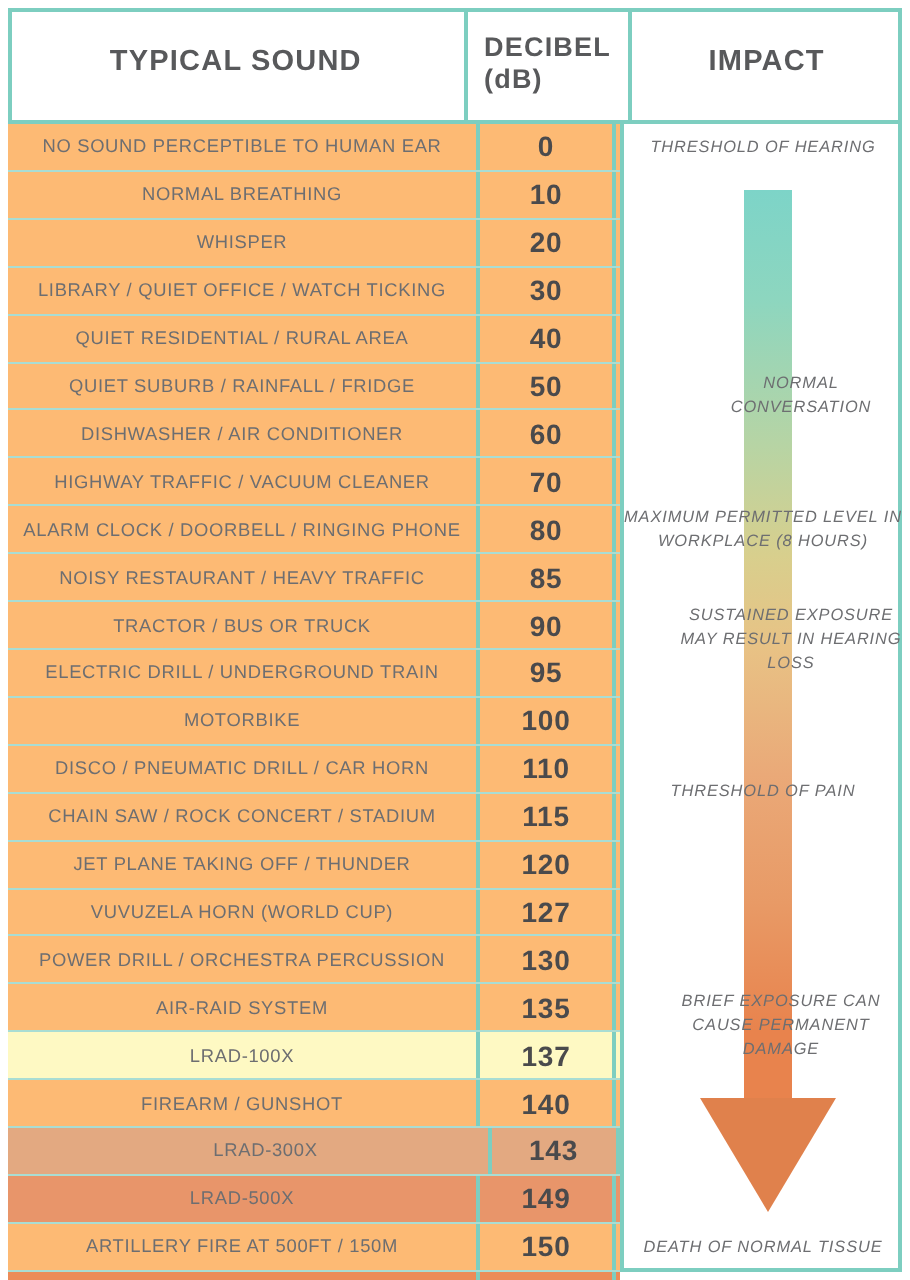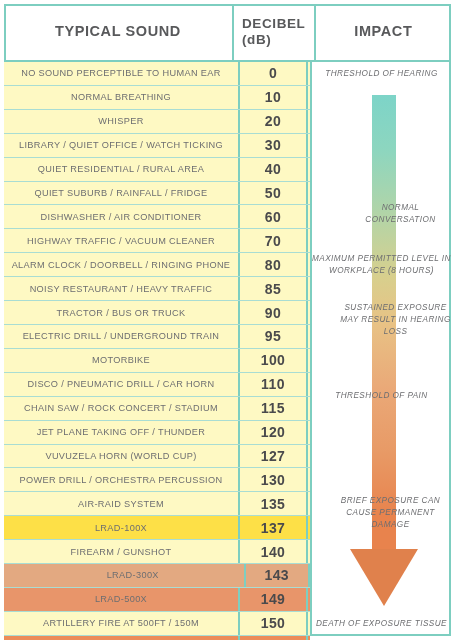--- a/index.html
+++ b/index.html
@@ -69,21 +69,21 @@
     top: 0;
     width: 306px;
     height: 574px;
   }
 
   .row {
     position: relative;
     display: flex;
     height: 23.91px;
     border-bottom: 1px solid #a9ddd3;
-    background: #fef9c3;
+    background: #fdba74;
   }
   .row:last-child { border-bottom: none; }
 
   .cell-sound {
     width: 236px;
     border-right: 2px solid #7dcec0;
     display: flex;
     align-items: center;
     justify-content: center;
     font-size: 9.2px;
@@ -257,21 +257,21 @@
           <div class="cell-db">127</div>
         </div>
         <div class="row">
           <div class="cell-sound">POWER DRILL / ORCHESTRA PERCUSSION</div>
           <div class="cell-db">130</div>
         </div>
         <div class="row">
           <div class="cell-sound">AIR-RAID SYSTEM</div>
           <div class="cell-db">135</div>
         </div>
-        <div class="row hl" style="background: #fde047;">
+        <div class="row hl" style="background: #fef9c3;">
           <div class="cell-sound">LRAD-100X</div>
           <div class="cell-db">137</div>
         </div>
         <div class="row">
           <div class="cell-sound">FIREARM / GUNSHOT</div>
           <div class="cell-db">140</div>
         </div>
         <div class="row hl" style="background: rgb(227, 169, 129); padding-left: 18px;">
           <div class="cell-sound">LRAD-300X</div>
           <div class="cell-db">143</div>
@@ -290,23 +290,23 @@
         </div>
       </div>
 
     <div class="impact-divider"></div>
 
     <div class="impact">
       <div class="arrow-shaft"></div>
       <div class="arrow-head"></div>
       <div id="impact-labels">
           <div class="impact-label" style="top: 6px;">THRESHOLD OF HEARING</div>
-          <div class="impact-label" style="top: 140px; padding-left: 38px;">NORMAL CONVERSATION</div>
+          <div class="impact-label" style="top: 124px; padding-left: 38px;">NORMAL CONVERSATION</div>
           <div class="impact-label" style="top: 191px;">MAXIMUM PERMITTED LEVEL IN WORKPLACE (8 HOURS)</div>
           <div class="impact-label" style="top: 240px; padding-left: 28px;">SUSTAINED EXPOSURE MAY RESULT IN HEARING LOSS</div>
           <div class="impact-label" style="top: 328px;">THRESHOLD OF PAIN</div>
           <div class="impact-label" style="top: 433px; padding-left: 18px;">BRIEF EXPOSURE CAN CAUSE PERMANENT DAMAGE</div>
-          <div class="impact-label" style="top: 556px;">DEATH OF EXPOSURE TISSUE</div>
+          <div class="impact-label" style="top: 556px;">DEATH OF NORMAL TISSUE</div>
         </div>
     </div>
 
   </div>
 </div>
 
 </body></html>

